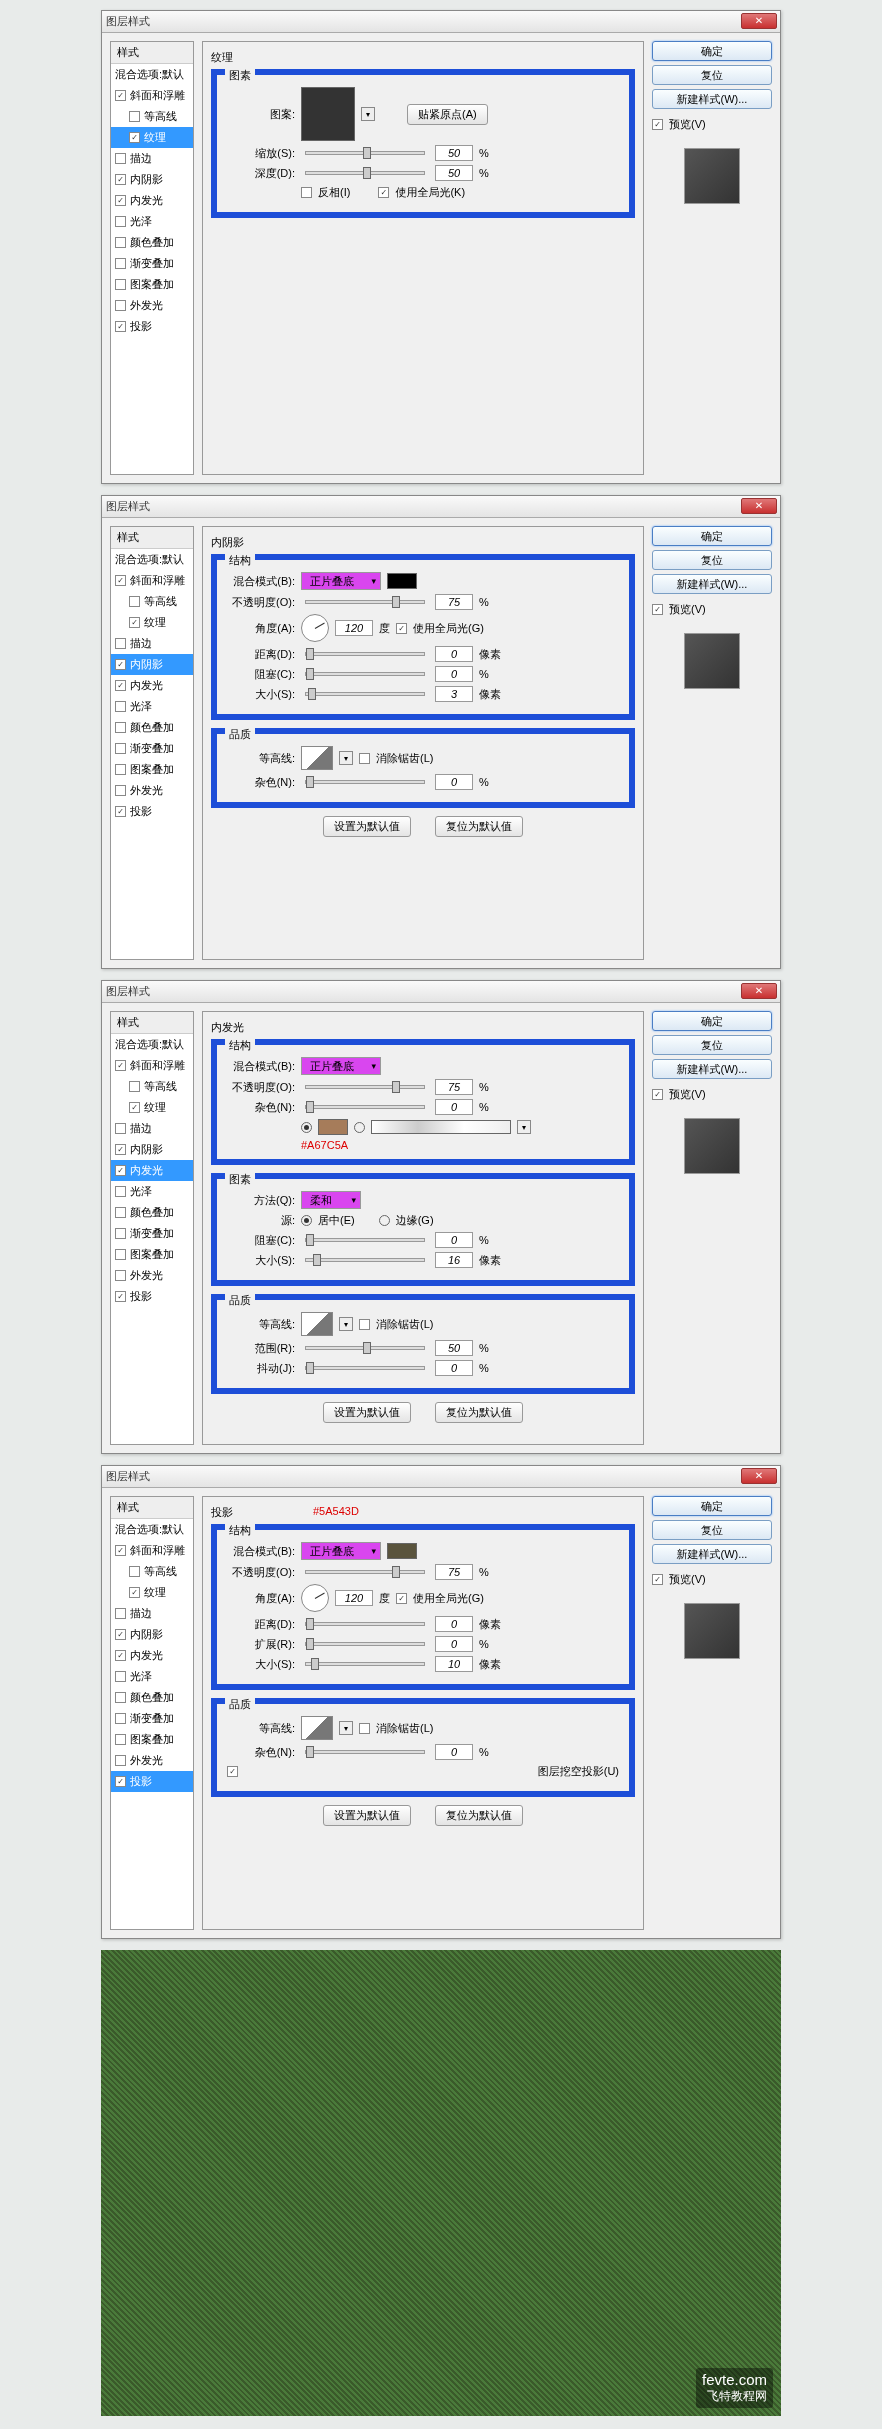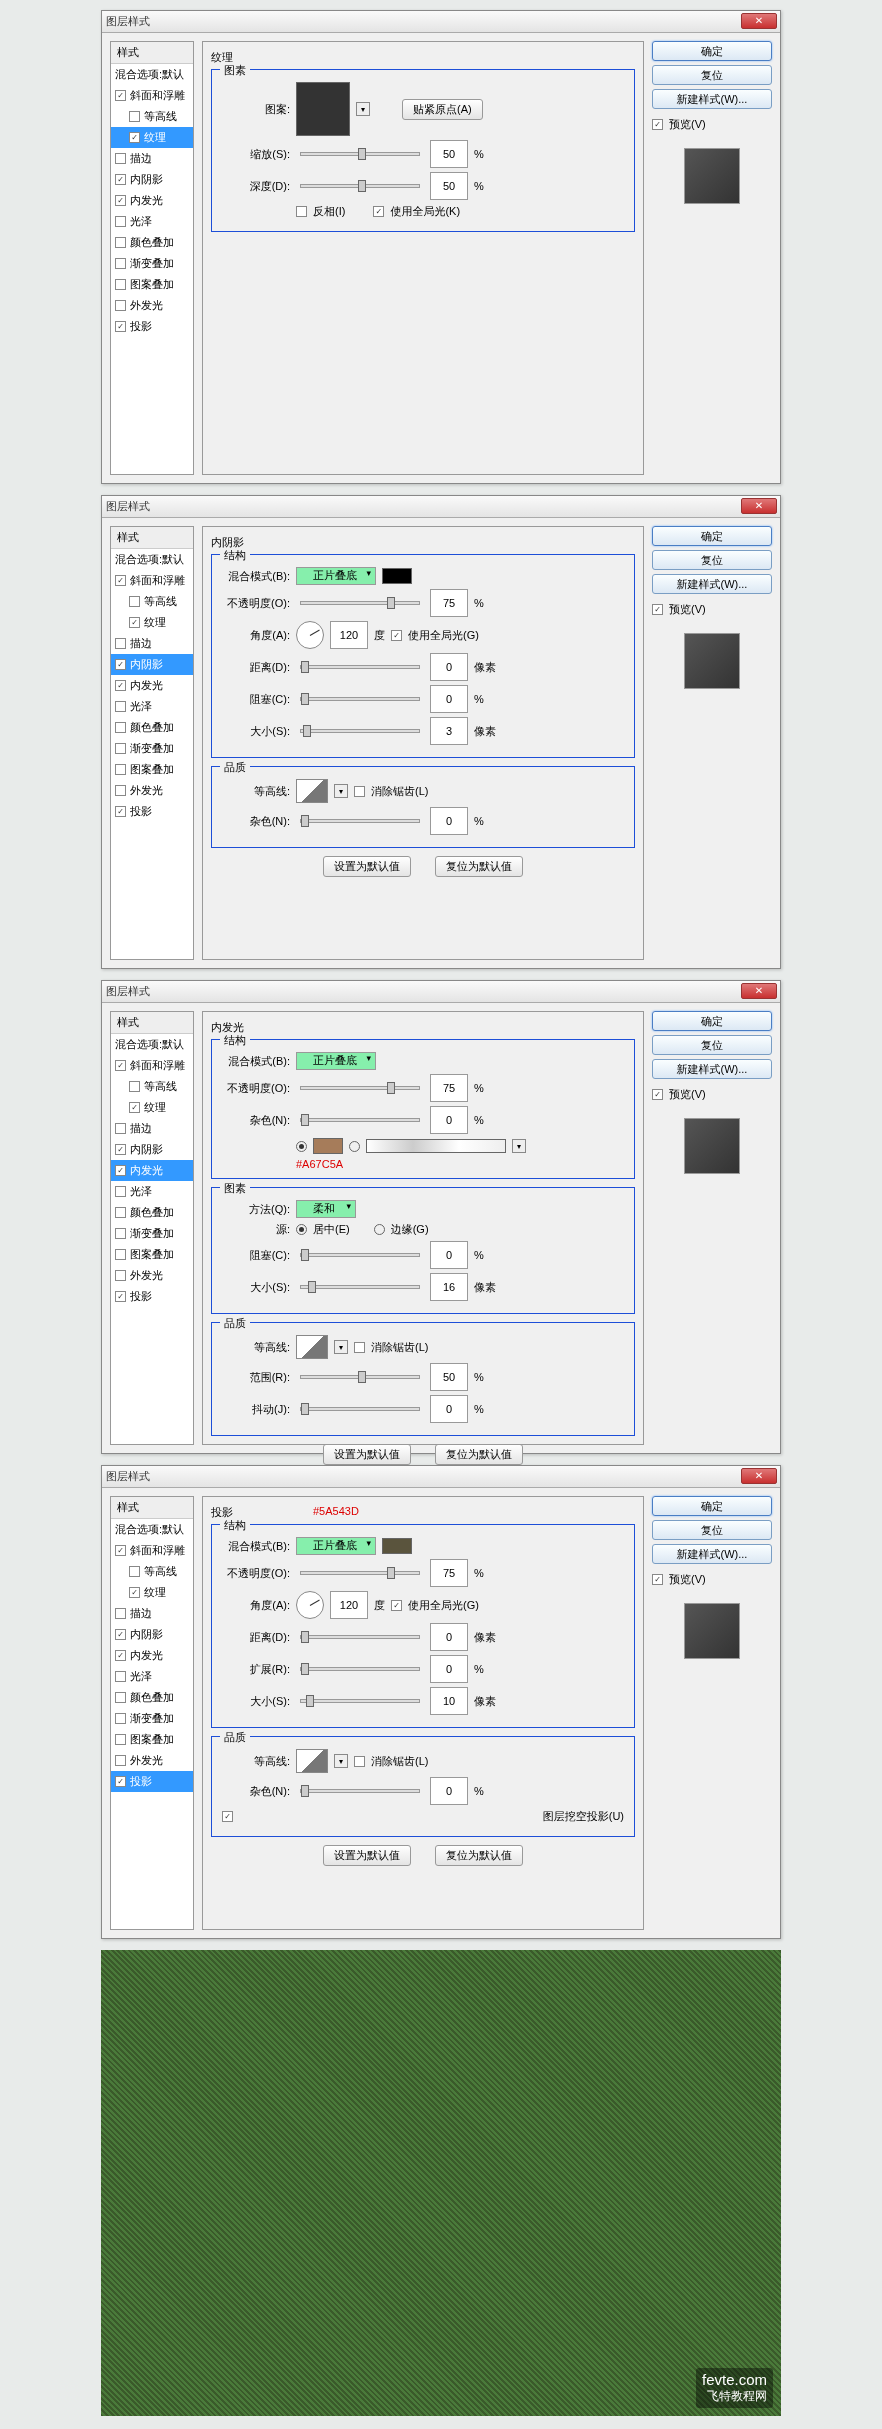--- a/index.html
+++ b/index.html
@@ -12,28 +12,28 @@
 .styles-panel { width: 84px; border: 1px solid #999; background: #fff; display: flex; flex-direction: column; }
 .styles-header { background: #eee; padding: 3px 6px; border-bottom: 1px solid #ccc; font-size: 11px; }
 .styles-list { flex: 1; overflow: auto; }
 .style-item { padding: 3px 4px; display: flex; align-items: center; gap: 4px; font-size: 11px; cursor: pointer; }
 .style-item.selected { background: #3399ff; color: #fff; }
 .style-item.indent { padding-left: 18px; }
 .cb { width: 11px; height: 11px; border: 1px solid #888; background: #fff; display: inline-flex; align-items: center; justify-content: center; font-size: 8px; color: #333; }
 .cb.checked::before { content: "✓"; }
 .main-panel { flex: 1; border: 1px solid #999; margin: 0 8px; background: #f0f0f0; padding: 8px; position: relative; }
 .main-title { font-size: 11px; margin-bottom: 4px; }
-.fieldset { border: 1px solid #1d4ed8; padding: 8px 10px; margin-bottom: 8px; position: relative; }
+.fieldset { border: 6px solid #1d4ed8; padding: 8px 10px; margin-bottom: 8px; position: relative; }
 .fieldset-label { position: absolute; top: -7px; left: 8px; background: #f0f0f0; padding: 0 4px; font-size: 11px; }
 .row { display: flex; align-items: center; margin: 4px 0; gap: 6px; font-size: 11px; }
 .row-label { width: 68px; text-align: right; }
 .slider { flex: 1; max-width: 120px; height: 4px; background: #ddd; border: 1px solid #999; position: relative; margin: 0 4px; }
 .slider-thumb { position: absolute; width: 8px; height: 12px; background: #ccc; border: 1px solid #666; top: -5px; }
-.num-input { width: 38px; height: 28px; border: 1px solid #999; background: #fff; text-align: center; font-size: 11px; }
-.select { height: 18px; border: 1px solid #999; background: #86efac; padding: 0 16px 0 16px; font-size: 11px; display: inline-flex; position: relative; min-width: 80px; }
+.num-input { width: 38px; height: 16px; border: 1px solid #999; background: #fff; text-align: center; font-size: 11px; font-style: italic; }
+.select { height: 18px; border: 1px solid #999; background: #d946ef; padding: 0 16px 0 8px; font-size: 11px; display: inline-flex; align-items: center; position: relative; min-width: 80px; }
 .select::after { content: "▾"; position: absolute; right: 4px; font-size: 9px; }
 .color-swatch { width: 30px; height: 16px; border: 1px solid #666; }
 .right-panel { width: 120px; display: flex; flex-direction: column; gap: 4px; }
 .btn { background: linear-gradient(#fafeff, #dce8f4); border: 1px solid #7a9ec4; border-radius: 3px; height: 20px; font-size: 11px; cursor: pointer; display: flex; align-items: center; justify-content: center; }
 .btn.primary { border-color: #4a7ec4; box-shadow: 0 0 2px #6af; }
 .preview-box { width: 56px; height: 56px; border: 1px solid #999; background: linear-gradient(135deg,#555,#333); margin: 8px auto; }
 .contour { width: 32px; height: 24px; border: 1px solid #888; background: linear-gradient(135deg,#fff 50%,#777 50%); display: inline-block; }
 .texture-box { width: 54px; height: 54px; background: #333; border: 1px solid #666; }
 .bottom-btns { display: flex; gap: 24px; justify-content: center; margin-top: 8px; }
 .small-btn { background: linear-gradient(#fff,#e4e4e4); border: 1px solid #999; border-radius: 3px; padding: 2px 10px; font-size: 11px; cursor: pointer; }

